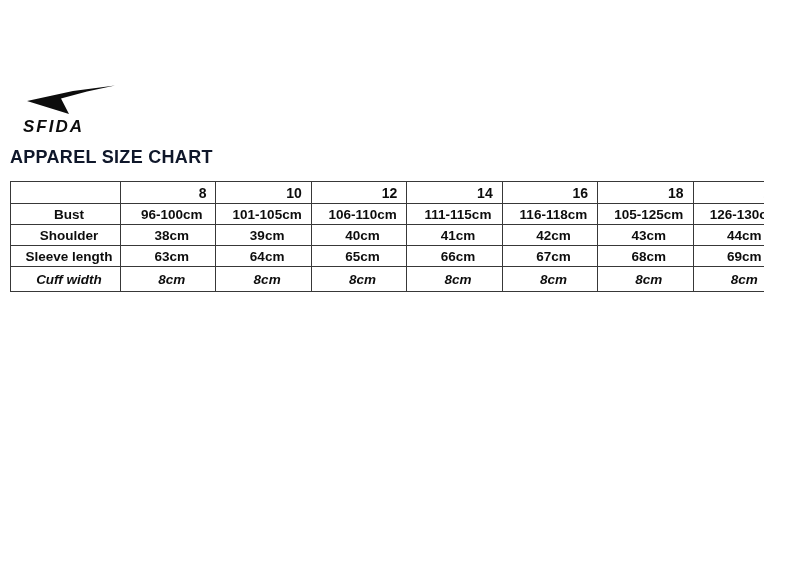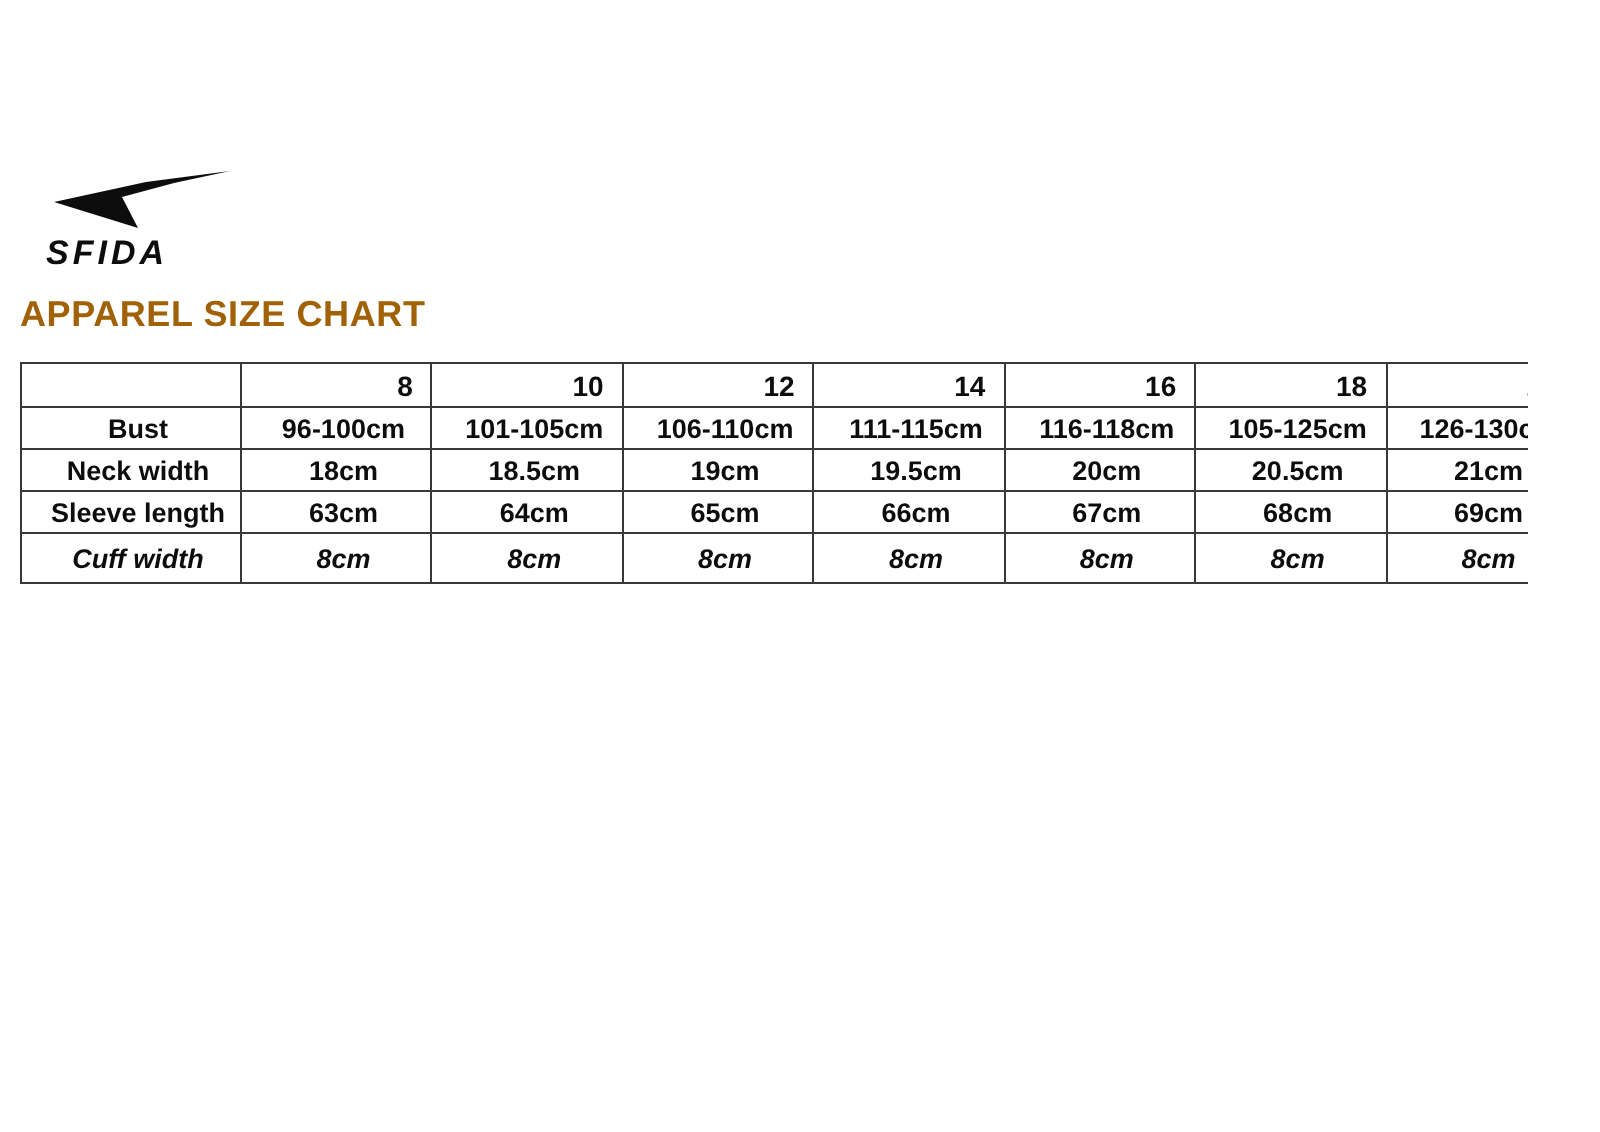--- a/index.html
+++ b/index.html
@@ -34,21 +34,21 @@
     color: #0d0d0d;
   }
   .title {
     position: absolute;
     left: 10px;
     top: 147px;
     margin: 0;
     font-size: 18px;
     font-weight: bold;
     letter-spacing: 0.3px;
-    color: #a16207;
+    color: #0f172a;
   }
   table.size-table {
     position: absolute;
     left: 10px;
     top: 181px;
     width: 779px;
     border-collapse: collapse;
     table-layout: fixed;
   }
   .size-table th, .size-table td {
@@ -116,28 +116,28 @@
         <td>Bust</td>
         <td>96-100cm</td>
         <td>101-105cm</td>
         <td>106-110cm</td>
         <td>111-115cm</td>
         <td>116-118cm</td>
         <td>105-125cm</td>
         <td>126-130cm</td>
       </tr>
       <tr>
-        <td>Neck width</td>
-        <td>18cm</td>
-        <td>18.5cm</td>
-        <td>19cm</td>
-        <td>19.5cm</td>
-        <td>20cm</td>
-        <td>20.5cm</td>
-        <td>21cm</td>
+        <td>Shoulder</td>
+        <td>38cm</td>
+        <td>39cm</td>
+        <td>40cm</td>
+        <td>41cm</td>
+        <td>42cm</td>
+        <td>43cm</td>
+        <td>44cm</td>
       </tr>
       <tr>
         <td>Sleeve length</td>
         <td>63cm</td>
         <td>64cm</td>
         <td>65cm</td>
         <td>66cm</td>
         <td>67cm</td>
         <td>68cm</td>
         <td>69cm</td>

